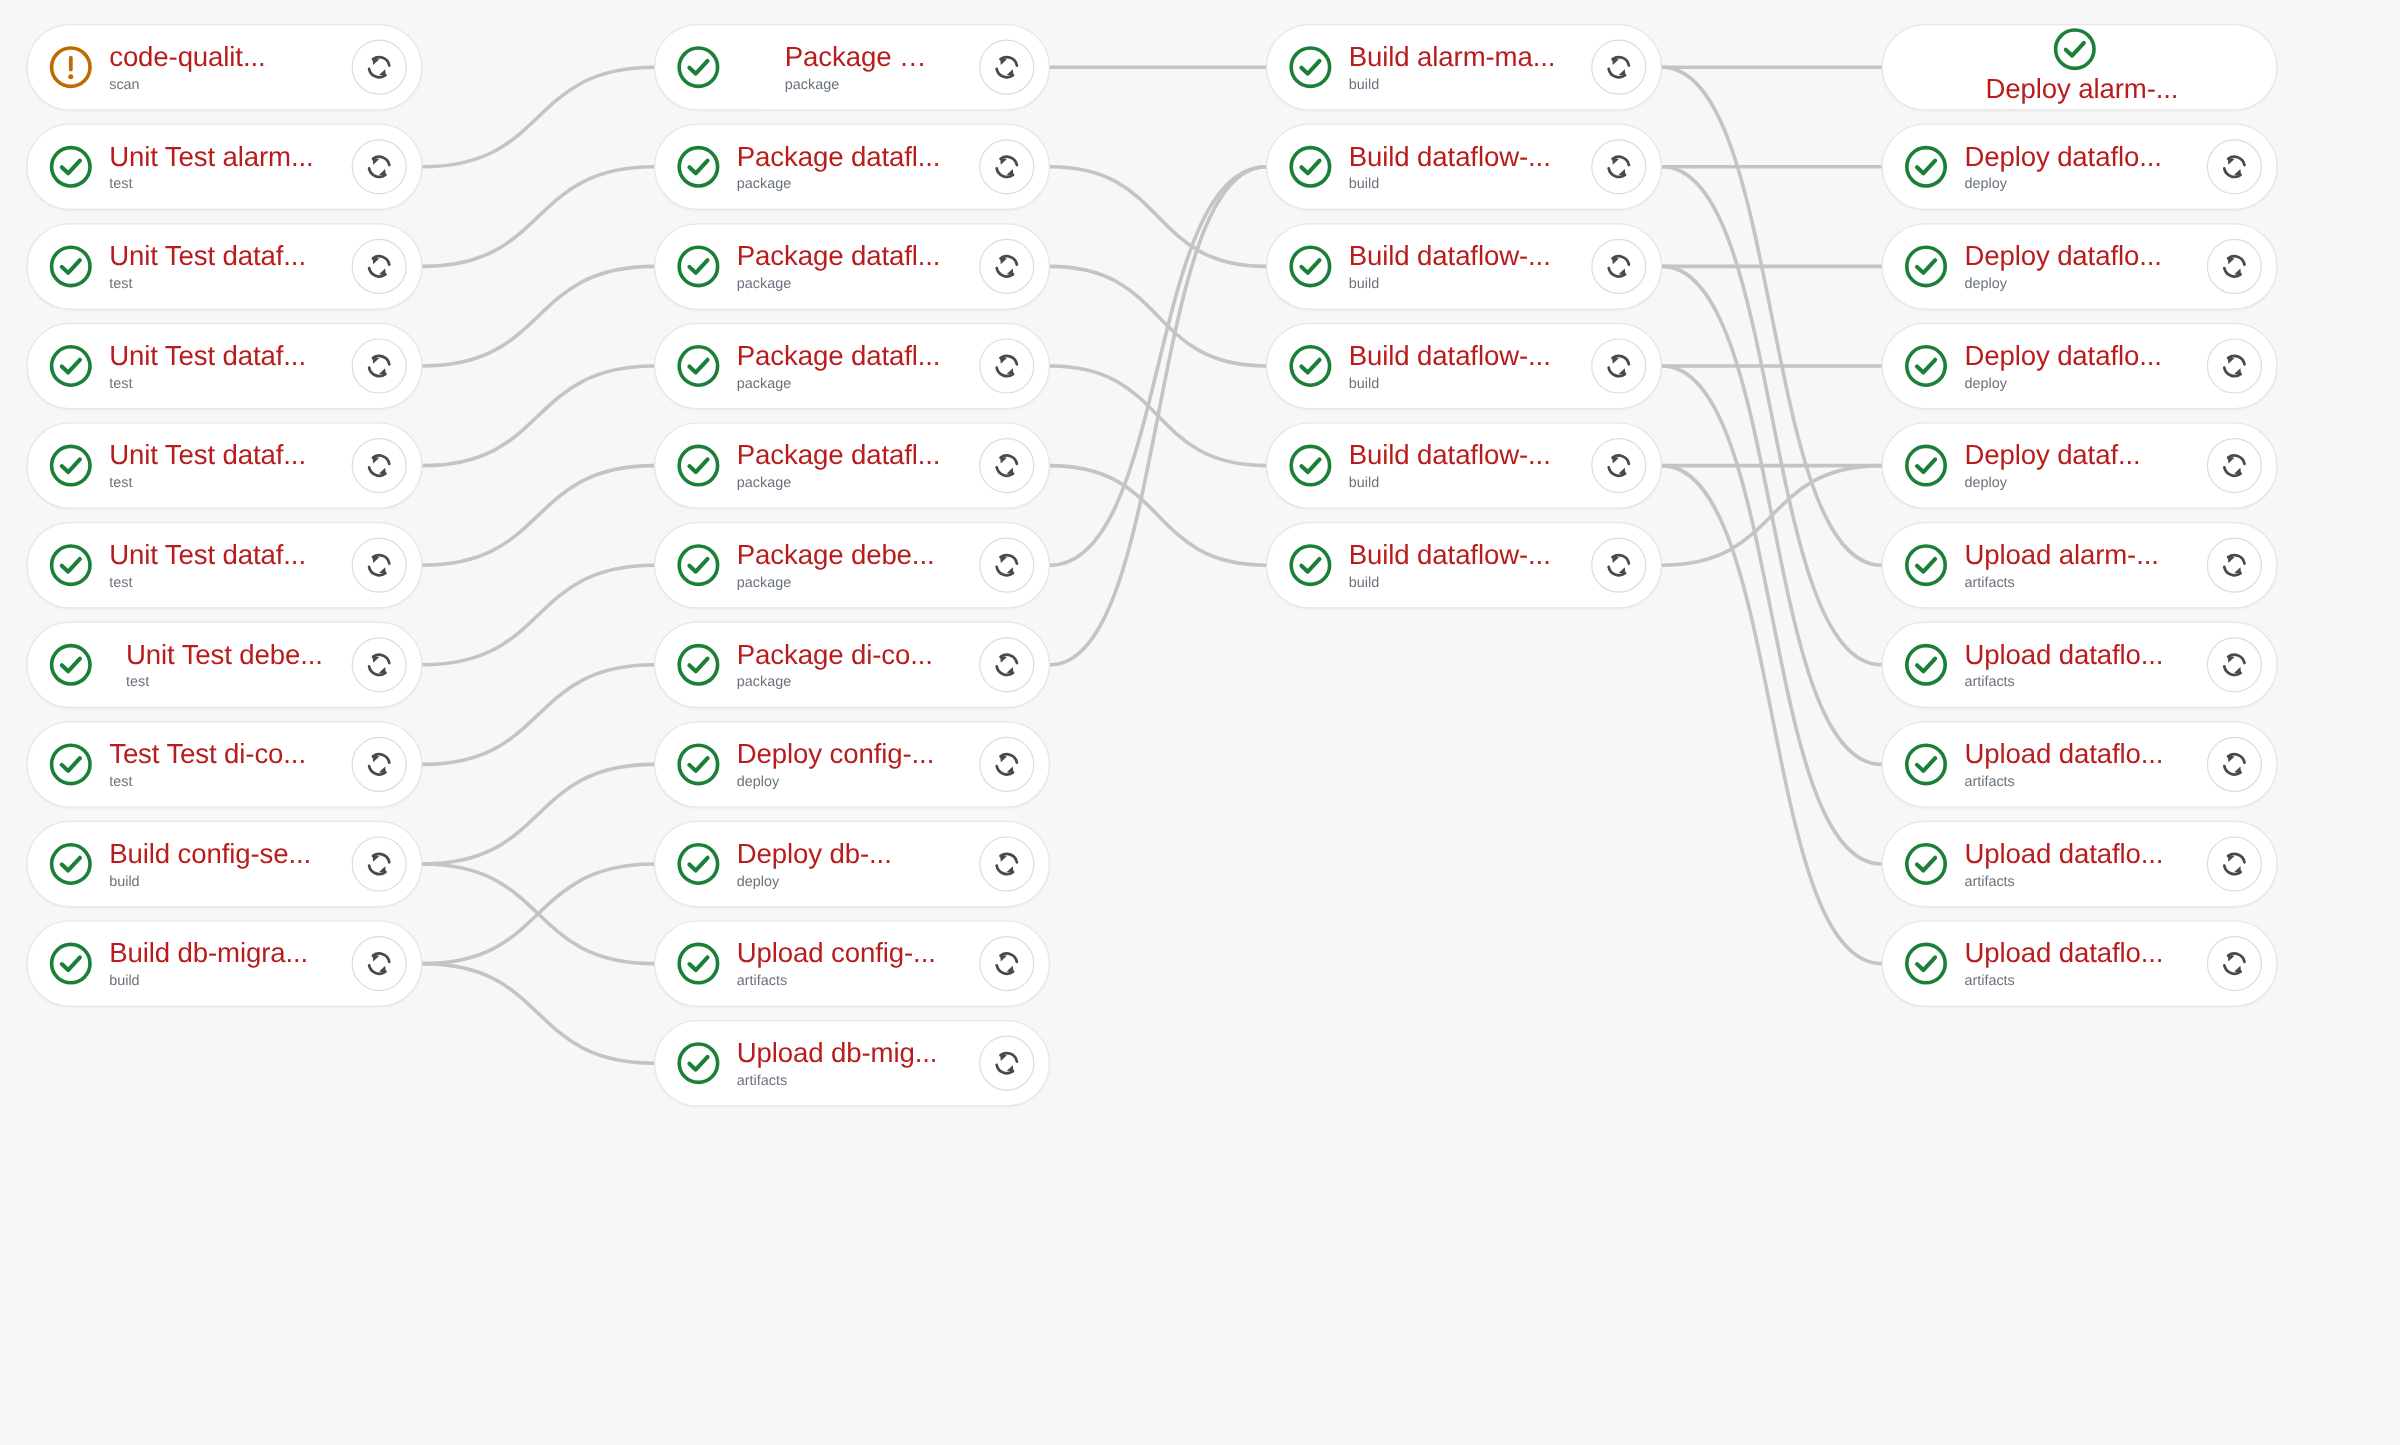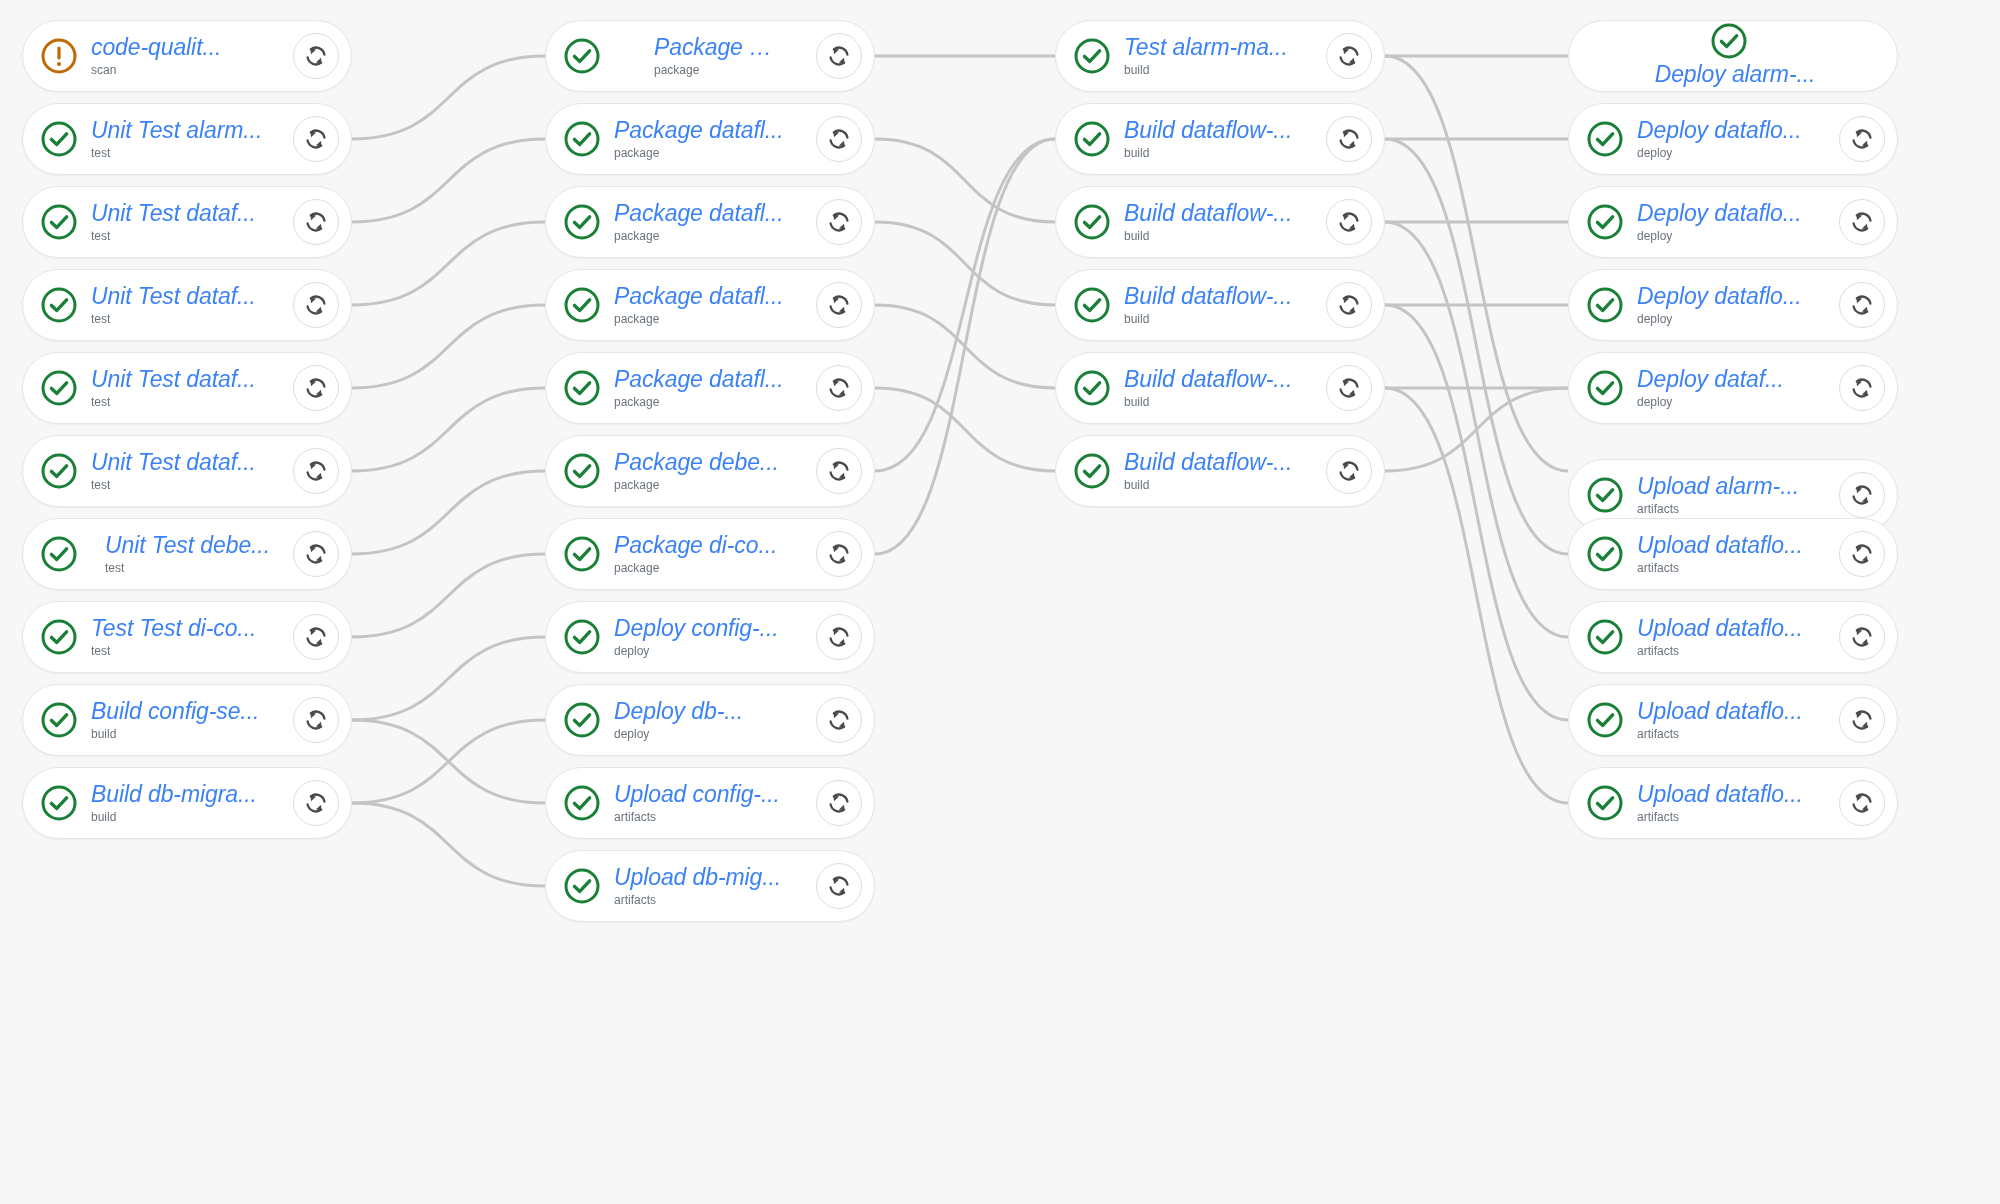--- a/index.html
+++ b/index.html
@@ -48,26 +48,25 @@
   .node-text {
     flex: 1 1 auto;
     min-width: 0;
     display: flex;
     flex-direction: column;
     justify-content: center;
     line-height: 1.15;
   }
   .node-title {
     font-size: 23px;
-    color: #3b82f6;
+    color: #b91c1c;
     white-space: nowrap;
     overflow: hidden;
     text-overflow: ellipsis;
     letter-spacing: -0.1px;
-    font-style: italic;
   }
   .node-sub {
     font-size: 12px;
     color: #6a737d;
     margin-top: 3px;
     white-space: nowrap;
     overflow: hidden;
     text-overflow: ellipsis;
   }
   .refresh-btn {
@@ -497,21 +496,21 @@
           <path d="M8.0 11.2 L7.4 5.4 L13.1 6.4 Z" fill="#4a4a4a"></path>
         </svg>
       </div>
     </div>
     <div class="node" style="left: 1055px; top: 20px; width: 330px;">
       <span class="status-icon"><svg width="40" height="40" viewBox="0 0 40 40">
           <circle cx="20" cy="20" r="16" fill="none" stroke="#1a7f37" stroke-width="3"></circle>
           <path d="M12.5 20.4 L17.8 25.4 L27.6 14.8" fill="none" stroke="#1a7f37" stroke-width="3.4" stroke-linecap="round" stroke-linejoin="round"></path>
         </svg></span>
       <div class="node-text">
-        <div class="node-title">Test alarm-ma...</div>
+        <div class="node-title">Build alarm-ma...</div>
         <div class="node-sub">build</div>
       </div>
       <div class="refresh-btn">
         <svg width="26" height="26" viewBox="0 0 26 26">
           <path d="M4.6 14.4a8.6 8.6 0 0 0 13.6 5.3" fill="none" stroke="#4a4a4a" stroke-width="2.3" stroke-linecap="round"></path>
           <path d="M21.4 11.6a8.6 8.6 0 0 0-13.6-5.3" fill="none" stroke="#4a4a4a" stroke-width="2.3" stroke-linecap="round"></path>
           <path d="M18.0 14.8 L18.6 20.6 L12.9 19.6 Z" fill="#4a4a4a"></path>
           <path d="M8.0 11.2 L7.4 5.4 L13.1 6.4 Z" fill="#4a4a4a"></path>
         </svg>
       </div>
@@ -689,21 +688,21 @@
       </div>
       <div class="refresh-btn">
         <svg width="26" height="26" viewBox="0 0 26 26">
           <path d="M4.6 14.4a8.6 8.6 0 0 0 13.6 5.3" fill="none" stroke="#4a4a4a" stroke-width="2.3" stroke-linecap="round"></path>
           <path d="M21.4 11.6a8.6 8.6 0 0 0-13.6-5.3" fill="none" stroke="#4a4a4a" stroke-width="2.3" stroke-linecap="round"></path>
           <path d="M18.0 14.8 L18.6 20.6 L12.9 19.6 Z" fill="#4a4a4a"></path>
           <path d="M8.0 11.2 L7.4 5.4 L13.1 6.4 Z" fill="#4a4a4a"></path>
         </svg>
       </div>
     </div>
-    <div class="node" style="left: 1568px; top: 435px; width: 330px; margin-top: 24px;">
+    <div class="node" style="left: 1568px; top: 435px; width: 330px;">
       <span class="status-icon"><svg width="40" height="40" viewBox="0 0 40 40">
           <circle cx="20" cy="20" r="16" fill="none" stroke="#1a7f37" stroke-width="3"></circle>
           <path d="M12.5 20.4 L17.8 25.4 L27.6 14.8" fill="none" stroke="#1a7f37" stroke-width="3.4" stroke-linecap="round" stroke-linejoin="round"></path>
         </svg></span>
       <div class="node-text">
         <div class="node-title">Upload alarm-...</div>
         <div class="node-sub">artifacts</div>
       </div>
       <div class="refresh-btn">
         <svg width="26" height="26" viewBox="0 0 26 26">

